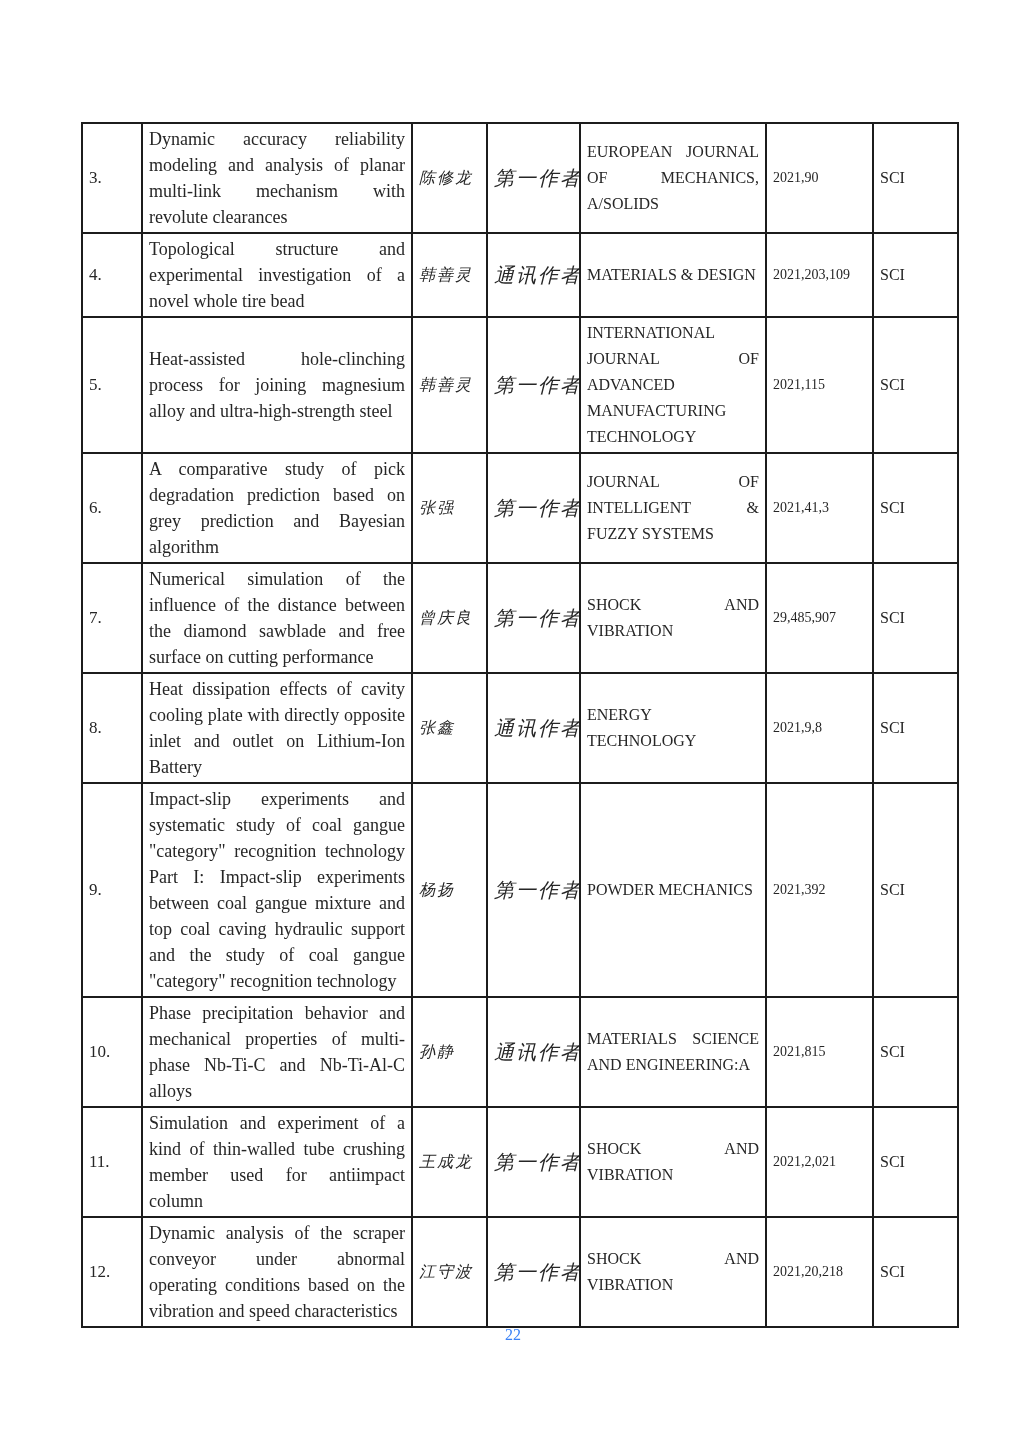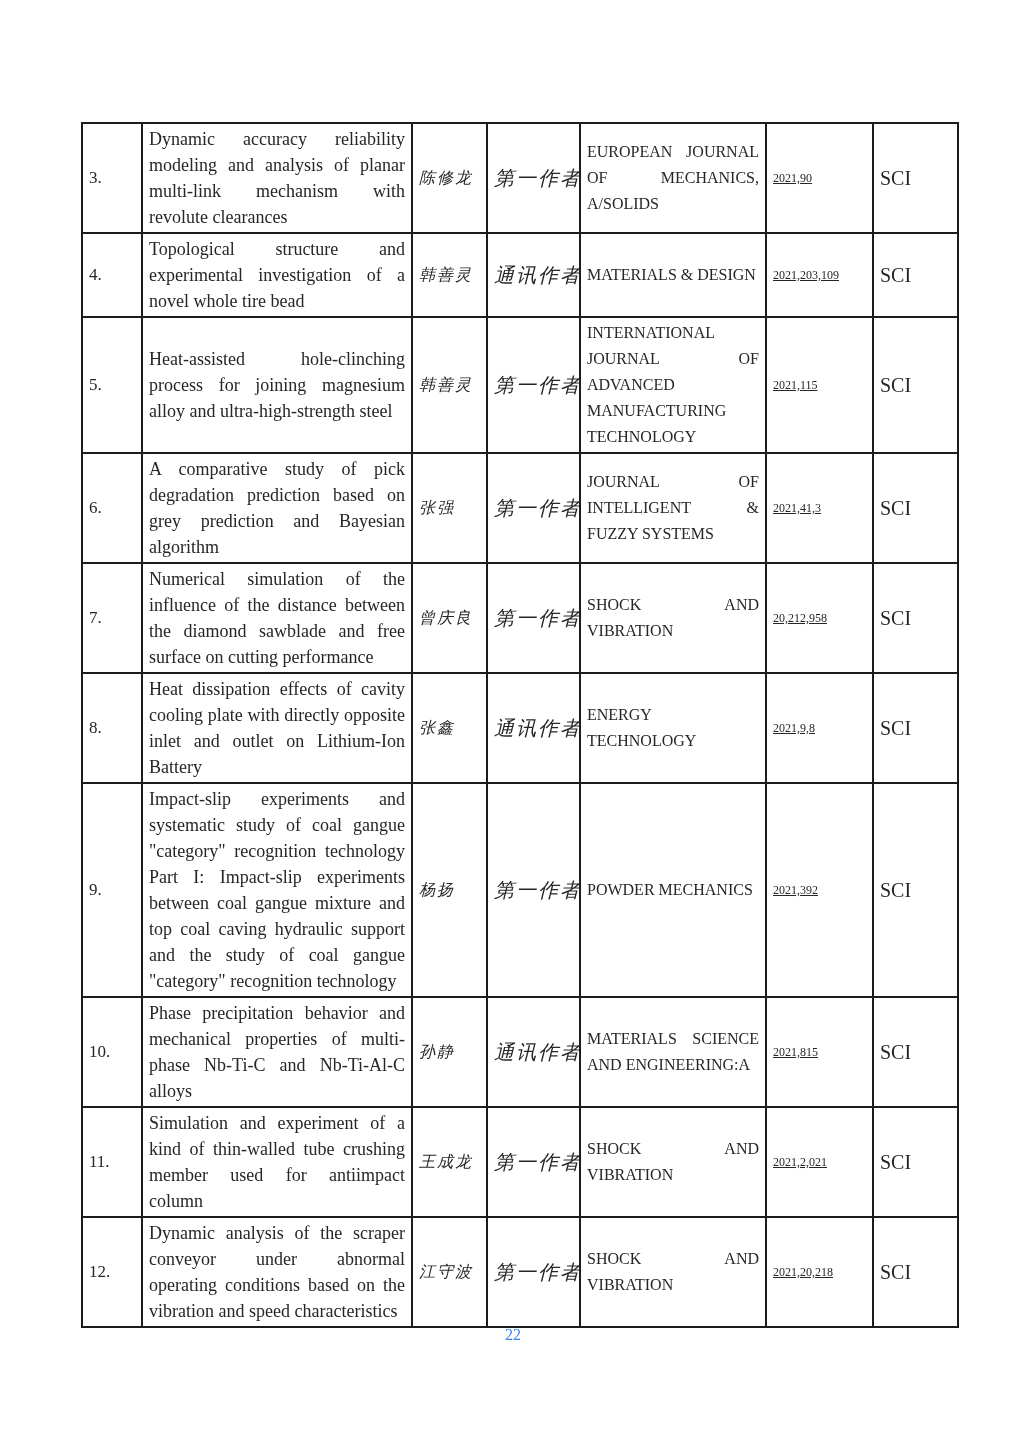--- a/index.html
+++ b/index.html
@@ -58,29 +58,28 @@
     padding-right: 2px;
     white-space: nowrap;
   }
   td.journal-cell {
     font-size: 16px;
     line-height: 26px;
     text-align: justify;
     padding: 3px 17px 3px 9px;
   }
   td.year-cell {
-    font-size: 12px;
+    font-size: 14px;
     line-height: 26px;
     word-break: break-all;
     padding-left: 9px;
     padding-right: 14px;
-    text-decoration: underline;
   }
   td.sci-cell {
-    font-size: 20px;
+    font-size: 16px;
     padding-left: 9px;
   }
   .page-number {
     position: absolute;
     top: 1318px;
     left: 1px;
     width: 1024px;
     text-align: center;
     font-size: 16px;
     color: #3b82f6;
@@ -143,21 +142,21 @@
         <td class="year-cell">2021,41,3</td>
         <td class="sci-cell">SCI</td>
       </tr>
 
       <tr>
         <td class="no-cell">7.</td>
         <td class="title-cell">Numerical simulation of the influence of the distance between the diamond sawblade and free surface on cutting performance</td>
         <td class="author-cell">曾庆良</td>
         <td class="role-cell">第一作者</td>
         <td class="journal-cell">SHOCK AND VIBRATION</td>
-        <td class="year-cell">20,212,958</td>
+        <td class="year-cell">29,485,907</td>
         <td class="sci-cell">SCI</td>
       </tr>
 
       <tr>
         <td class="no-cell">8.</td>
         <td class="title-cell">Heat dissipation effects of cavity cooling plate with directly opposite inlet and outlet on Lithium-Ion Battery</td>
         <td class="author-cell">张鑫</td>
         <td class="role-cell">通讯作者</td>
         <td class="journal-cell">ENERGY TECHNOLOGY</td>
         <td class="year-cell">2021,9,8</td>

